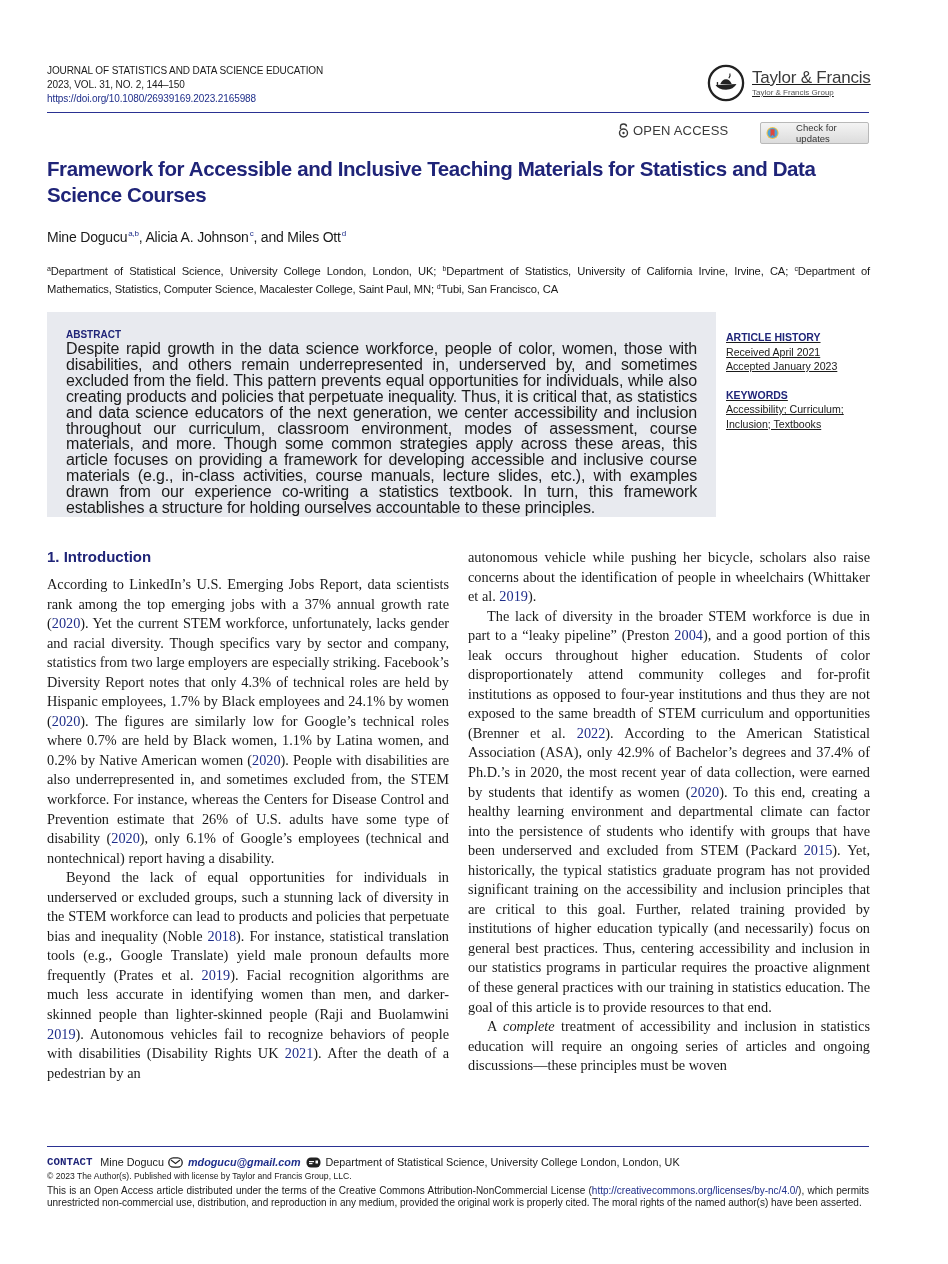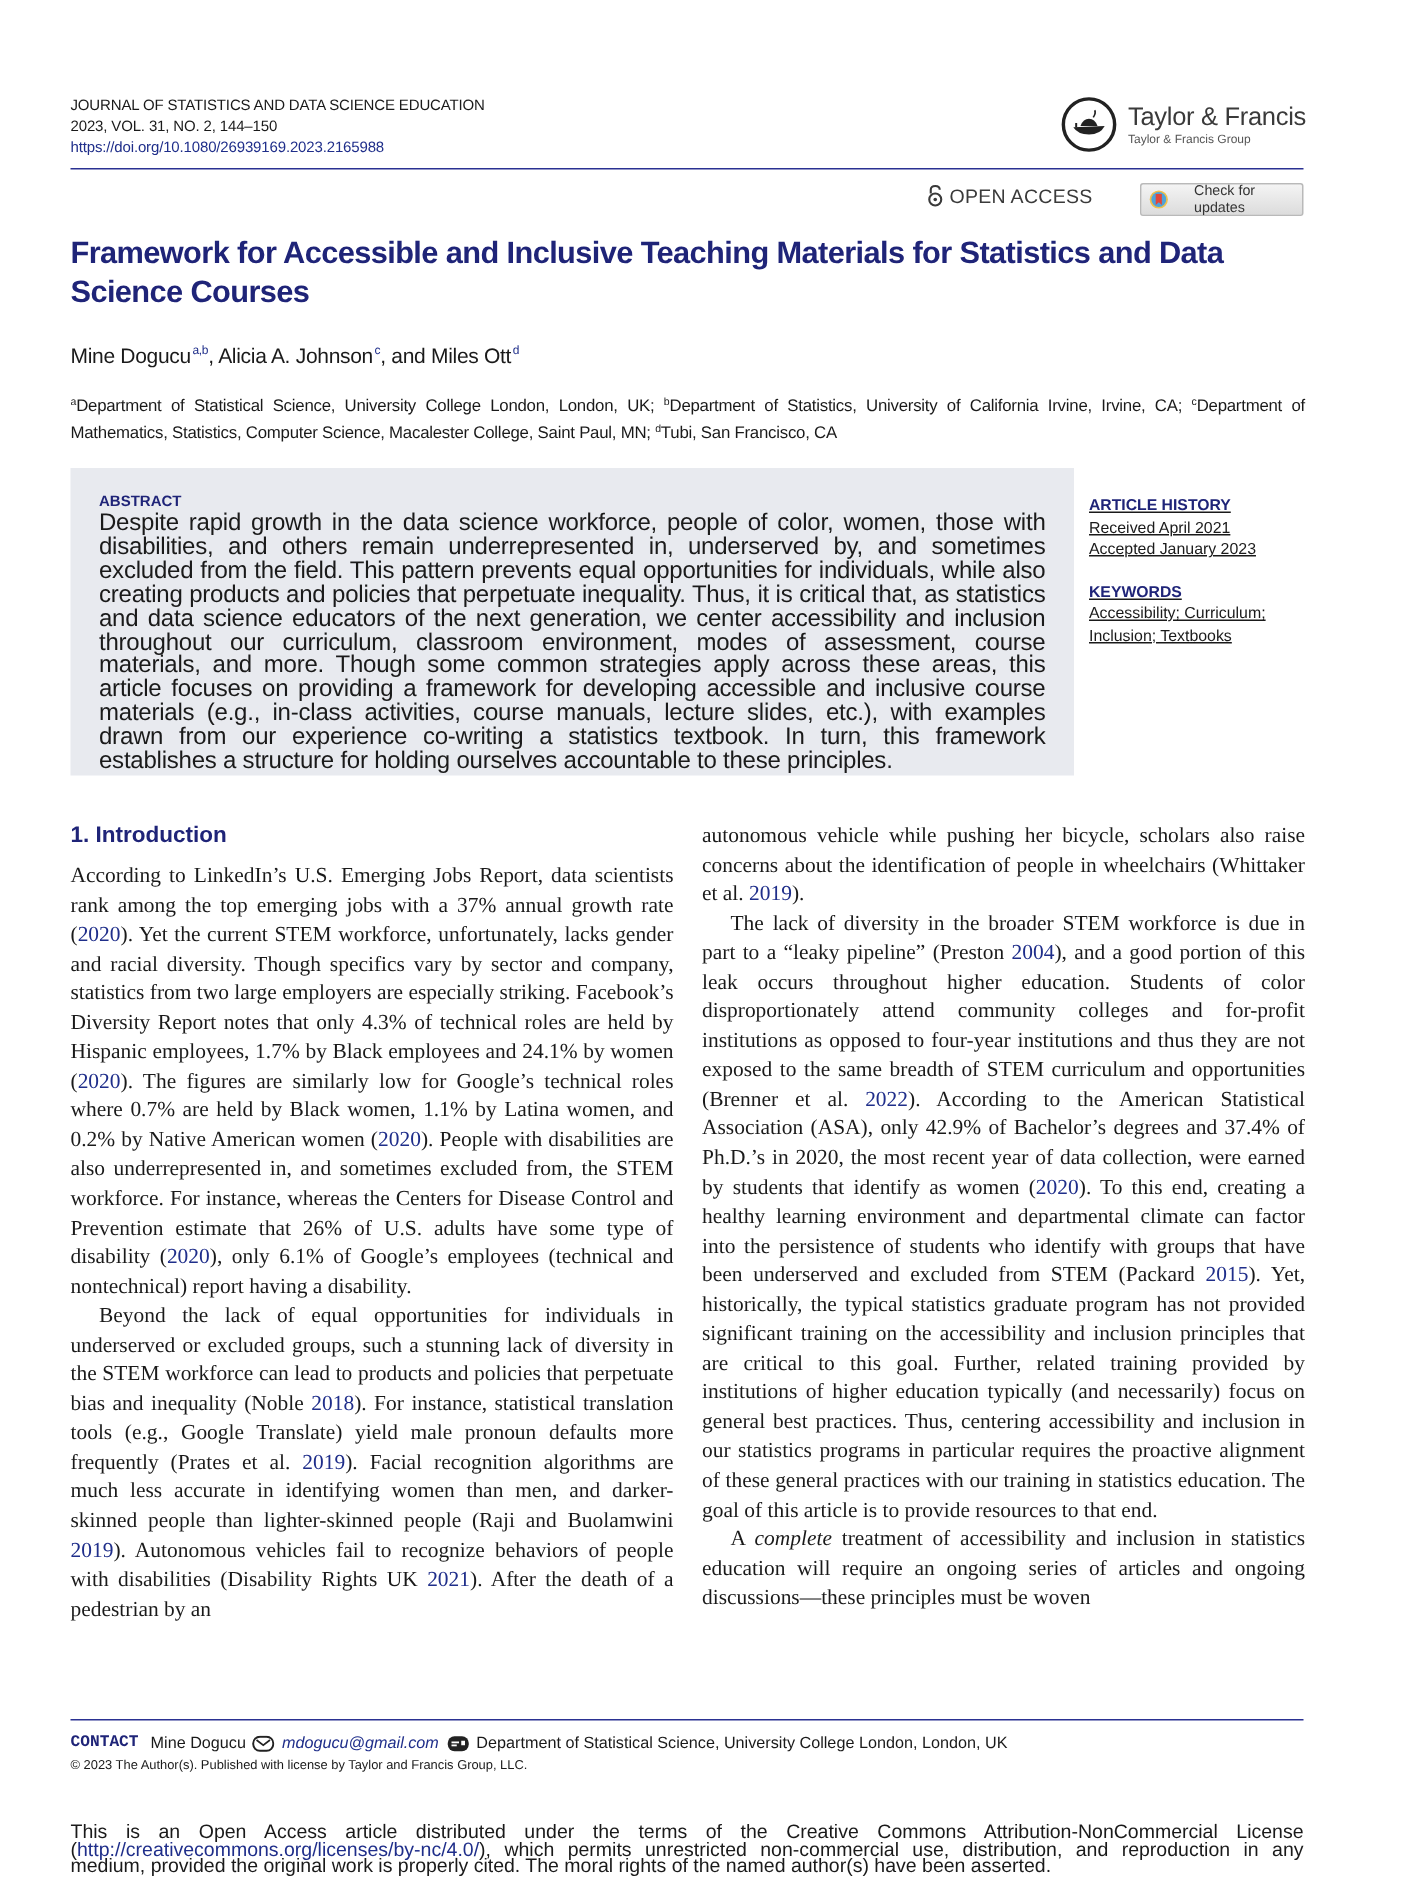--- a/index.html
+++ b/index.html
@@ -4,21 +4,21 @@
 <style>
   * { box-sizing: border-box; margin: 0; padding: 0; }
   html, body { width: 948px; height: 1264px; background: #ffffff; overflow: hidden; }
   body { position: relative; font-family: "Liberation Sans", sans-serif; color: #1a1a1a; }
 
   
   .journal-block { position: absolute; left: 47px; top: 64px; font-size: 10px; line-height: 14px; color: #1a1a1a; letter-spacing: -0.1px; }
   .journal-block .doi { color: #1f2e8a; }
   .tf-logo { position: absolute; left: 707px; top: 64px; display: flex; align-items: center; }
   .tf-logo .circle { width: 38px; height: 38px; }
-  .tf-logo .names { margin-left: 7px; }
+  .tf-logo .names { margin-left: 7px; text-decoration: underline; }
   .tf-logo .brand { font-size: 17px; color: #3a3a3a; line-height: 20px; letter-spacing: -0.2px; }
   .tf-logo .group { font-size: 8px; color: #555; line-height: 10px; }
   .header-rule { position: absolute; left: 47px; top: 112px; width: 822px; height: 1px; background: #2a3192; }
 
   .oa { position: absolute; left: 618px; top: 123px; display: flex; align-items: center; font-size: 13px; color: #3a3a3a; letter-spacing: 0.2px; }
   .oa .lock { width: 11px; height: 15px; margin-right: 4px; }
   .cfu { position: absolute; left: 760px; top: 122px; width: 109px; height: 22px; border: 1px solid #b9b9b9; border-radius: 2px;
          background: linear-gradient(#f4f4f4, #dcdcdc); display: flex; align-items: center; padding-left: 5px; font-size: 9.5px; color: #333; gap: 12px; }
   .cfu .badge { width: 14px; height: 14px; margin-right: 5px; }
 
@@ -44,24 +44,24 @@
   .col.right { left: 468px; top: 548px; }
   .col p { margin: 0; }
   .col p.indent { text-indent: 19px; }
   .col .cite { color: #1f2e8a; }
   .section-head { font-family: "Liberation Sans", sans-serif; font-weight: bold; color: #1f2478; font-size: 15px; line-height: 19px; margin-bottom: 9px; }
 
   
   .footer-rule { position: absolute; left: 47px; top: 1146px; width: 822px; height: 1px; background: #2a3192; }
   .contact { position: absolute; left: 47px; top: 1155px; font-size: 10.8px; line-height: 14px; color: #1a1a1a; display: flex; align-items: center; white-space: nowrap; }
   .contact .lbl { font-weight: bold; color: #1f2478; margin-right: 8px; font-family: Liberation Mono, monospace; }
-  .contact .email { font-style: italic; color: #1f2e8a; margin: 0 3px; }
+  .contact .email { font-style: italic; color: #1f2e8a; margin: 0 3px; font-weight: bold; }
   .contact .ico { width: 15px; height: 11px; margin: 0 2px; }
   .copyright { position: absolute; left: 47px; top: 1171px; font-size: 8.6px; line-height: 11px; color: #1a1a1a; }
-  .license { position: absolute; left: 47px; top: 1185px; width: 822px; font-size: 13px; line-height: 11.5px; color: #1a1a1a; text-align: justify; margin-top: 30px; }
+  .license { position: absolute; left: 47px; top: 1185px; width: 822px; font-size: 10px; line-height: 11.5px; color: #1a1a1a; text-align: justify; }
   .license .url { color: #1f2e8a; }
 </style>
 </head>
 <body>
 
 <div class="journal-block">
   <div>JOURNAL OF STATISTICS AND DATA SCIENCE EDUCATION</div>
   <div>2023, VOL. 31, NO. 2, 144–150</div>
   <a class="doi">https://doi.org/10.1080/26939169.2023.2165988</a>
 </div>

